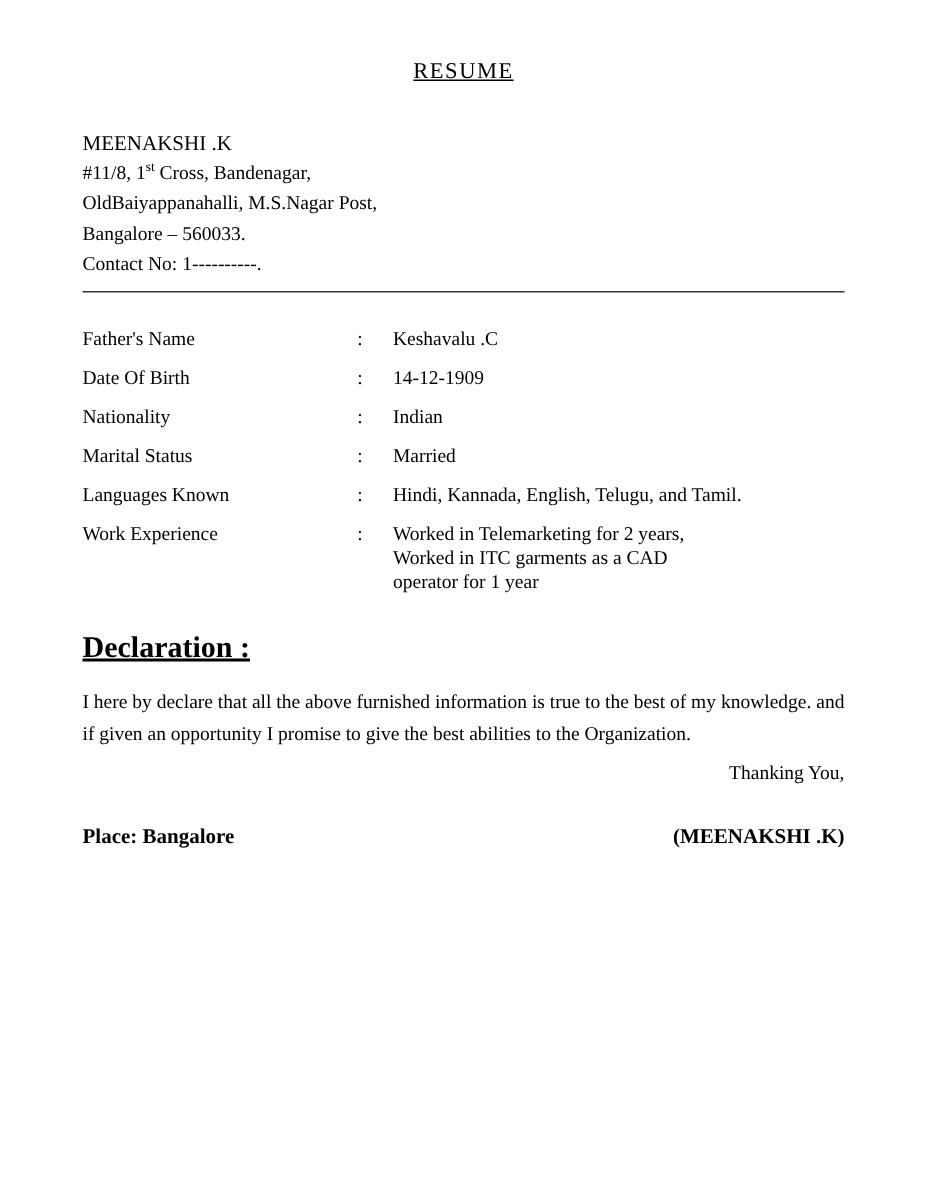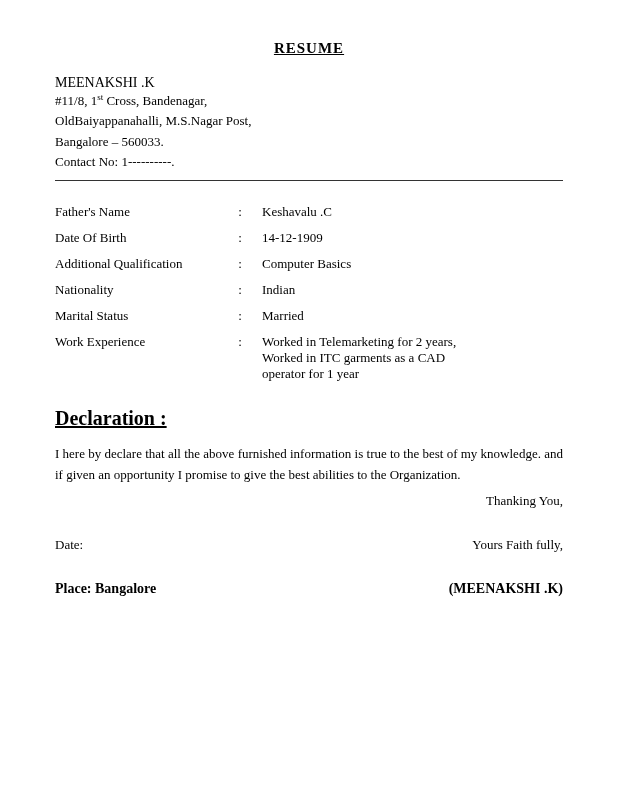--- a/index.html
+++ b/index.html
@@ -21,22 +21,22 @@
       width: 618px;
       min-height: 800px;
       background: #ffffff;
       padding: 40px 55px 40px 55px;
       position: relative;
     }
 
     .page-title {
       text-align: center;
       font-size: 15px;
-      font-weight: bold;
-      margin-bottom: 18px;
+      font-weight: normal;
+      margin-bottom: 32px;
       text-decoration: underline;
       letter-spacing: 1px;
     }
 
     .name {
       font-size: 14px;
       font-weight: normal;
       margin-bottom: 0;
     }
 
@@ -148,49 +148,45 @@
           <td class="label">Father's Name</td>
           <td class="colon">:</td>
           <td class="value">Keshavalu .C</td>
         </tr>
         <tr>
           <td class="label">Date Of  Birth</td>
           <td class="colon">:</td>
           <td class="value">14-12-1909</td>
         </tr>
         <tr>
-          <td class="label">Additional Qualification</td>
-          <td class="colon">:</td>
-          <td class="value">Computer Basics</td>
-        </tr>
-        <tr>
           <td class="label">Nationality</td>
           <td class="colon">:</td>
           <td class="value">Indian</td>
         </tr>
         <tr>
           <td class="label">Marital Status</td>
           <td class="colon">:</td>
           <td class="value">Married</td>
+        </tr>
+        <tr>
+          <td class="label">Languages Known</td>
+          <td class="colon">:</td>
+          <td class="value">Hindi, Kannada, English, Telugu, and Tamil.</td>
         </tr>
         <tr>
           <td class="label">Work Experience</td>
           <td class="colon">:</td>
           <td class="value">Worked in Telemarketing for 2 years,<br>Worked in ITC garments as a CAD<br>operator for 1 year</td>
         </tr>
       </tbody>
   </table>
 
   <div class="declaration-section">
     <div class="declaration-heading">Declaration :</div>
     <div class="declaration-text">I here by declare that all the above furnished information is true to the best of my knowledge. and if given an opportunity I promise to give the best abilities to the Organization.</div>
     <div class="thanking">Thanking You,</div>
-    <div class="date-row">
-      <span>Date:</span>
-      <span>Yours Faith fully,</span>
-    </div>
     <div class="place-row">
       <span>Place:   Bangalore</span>
       <span>(MEENAKSHI .K)</span>
     </div>
   </div>
 
 </div>
 
 </body></html>

